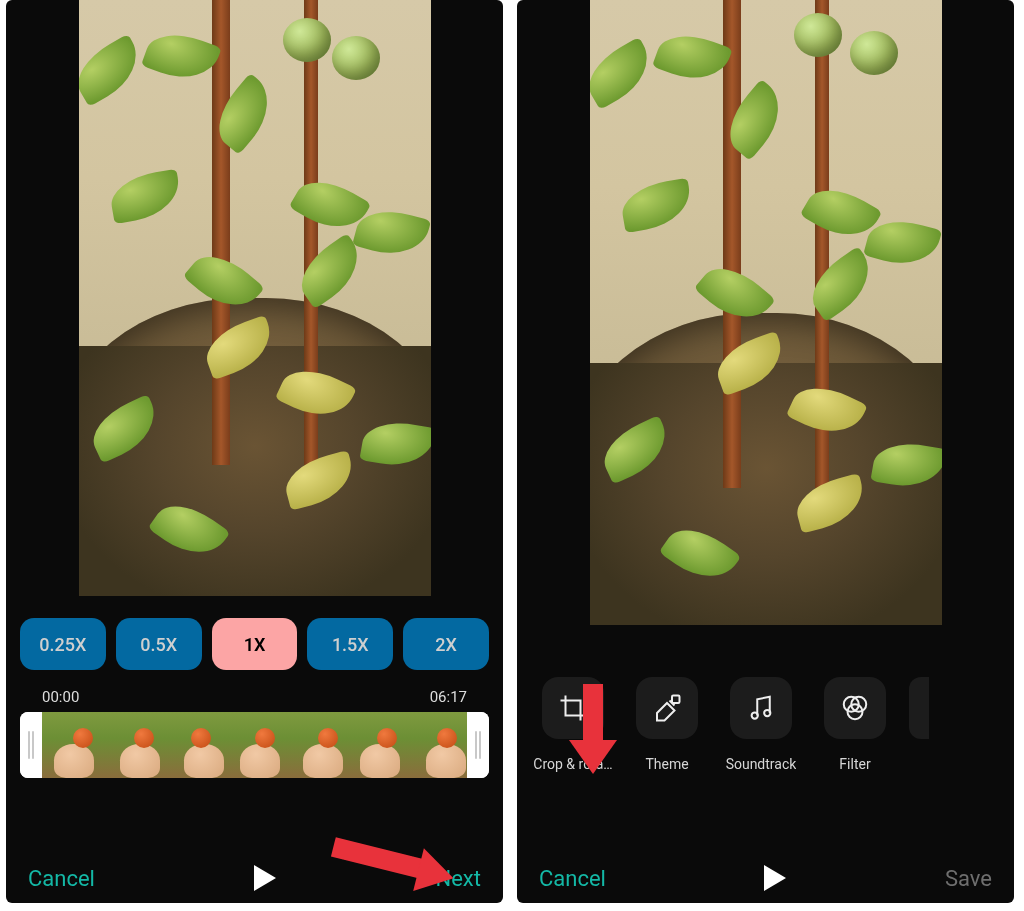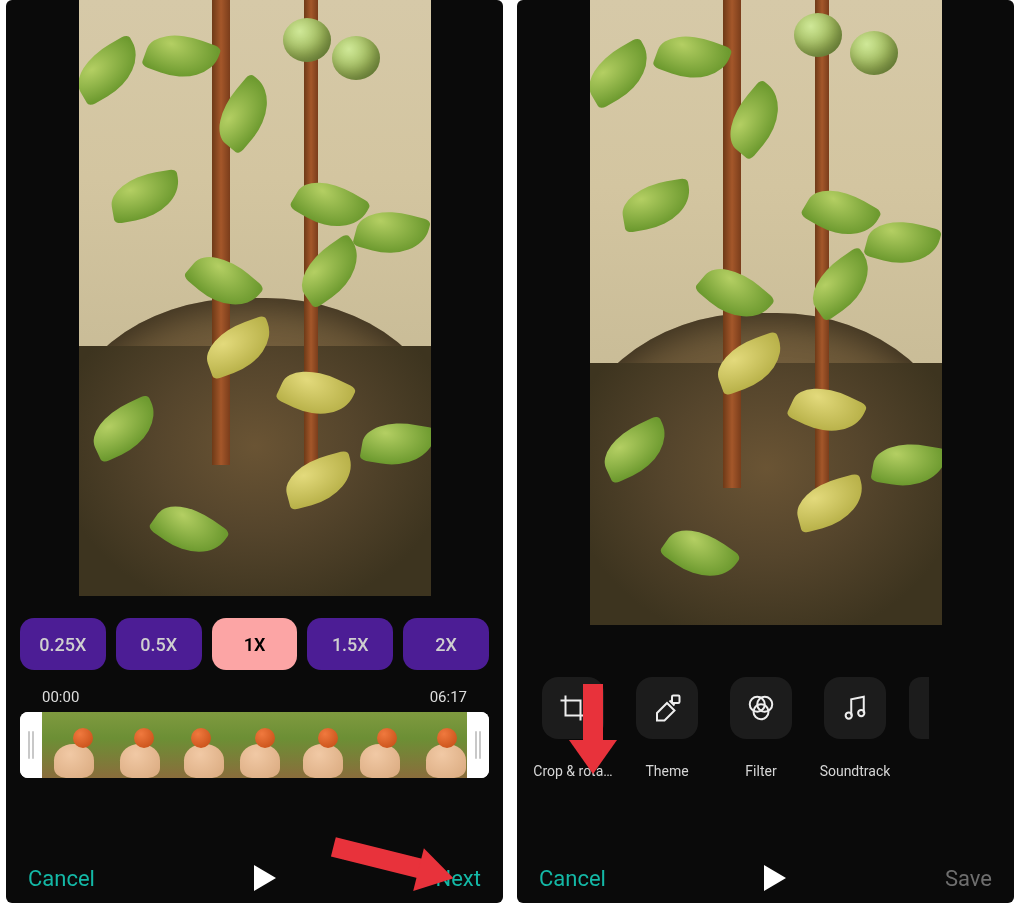--- a/index.html
+++ b/index.html
@@ -14,39 +14,39 @@
   .plant .sky{position:absolute;inset:0;background:linear-gradient(180deg,#d6c9a8 0%,#d3c5a0 30%,#c9bc97 60%,#8d7d5e 100%)}
   .plant .soil{position:absolute;left:0;right:0;bottom:0;height:42%;background:radial-gradient(ellipse at 50% 40%,#6a5434 0%,#55452c 40%,#3d341f 80%)}
   .plant .pot{position:absolute;left:-6%;right:-6%;bottom:-8%;height:58%;border-radius:50% 50% 48% 48%/46% 46% 60% 60%;background:radial-gradient(circle at 50% 30%,#7a6340 0%,#5f4e31 60%,#47391f 100%);box-shadow:inset 0 10px 30px rgba(0,0,0,.4)}
   .plant .stake{position:absolute;top:0;height:78%;width:18px;background:linear-gradient(90deg,#6e3a17,#a4572a,#7a3d1b);left:38%}
   .plant .stake.s2{left:64%;width:14px}
   .leaf{position:absolute;width:70px;height:44px;background:radial-gradient(ellipse at 30% 30%,#b4cf63,#6d9a2f 70%);border-radius:70% 10% 70% 10%/60% 10% 80% 10%;transform-origin:10% 90%}
   .leaf.y{background:radial-gradient(ellipse at 30% 30%,#e3da7c,#b9b24a 70%)}
   .tomato{position:absolute;width:48px;height:44px;border-radius:50%;background:radial-gradient(circle at 35% 30%,#cfe898,#9fb95a 55%,#6d8b33 100%);box-shadow:inset -6px -8px 14px rgba(0,0,0,.25)}
   
   .speeds{display:flex;gap:10px;padding:22px 14px 8px}
-  .speed{flex:1;height:52px;border-radius:14px;background:#4c1d95;color:#cfcfcf;display:flex;align-items:center;justify-content:center;font-size:18px;font-weight:500;cursor:pointer}
+  .speed{flex:1;height:52px;border-radius:14px;background:#0369a1;color:#cfcfcf;display:flex;align-items:center;justify-content:center;font-size:18px;font-weight:500;cursor:pointer}
   .speed.active{background:#fca5a5;color:#000;font-weight:600}
   
   .times{display:flex;justify-content:space-between;padding:10px 36px 4px;color:#ddd;font-size:15px}
   .strip{margin:2px 14px 0;height:66px;background:#fff;border-radius:8px;position:relative;overflow:hidden;display:flex}
   .strip .handle{width:22px;background:#fff;display:flex;align-items:center;justify-content:center;gap:2px;z-index:2}
   .strip .handle span{width:2px;height:28px;background:#c8c8c8;border-radius:2px}
   .frame{flex:1;position:relative;overflow:hidden}
   .frame .bgsoil{position:absolute;inset:0;background:linear-gradient(180deg,#7f9a3f 0%,#6c8f35 40%,#8a6d3c 100%)}
   .frame .hand{position:absolute;bottom:0;left:20%;width:40px;height:34px;background:radial-gradient(circle at 40% 30%,#f1c9a5,#d9a97e);border-radius:48% 48% 30% 30%}
   .frame .red{position:absolute;top:24%;right:16%;width:20px;height:20px;border-radius:50%;background:radial-gradient(circle at 35% 30%,#f0793e,#c14a12)}
   
   .bbar{position:absolute;left:0;right:0;bottom:12px;display:flex;align-items:center;justify-content:space-between;padding:0 22px}
   .btxt{color:#14b8a6;font-size:22px;cursor:pointer}
   .btxt.dim{color:#6e6e6e}
   .play{width:0;height:0;border-left:22px solid #fff;border-top:13px solid transparent;border-bottom:13px solid transparent;cursor:pointer}
   
   .tools{display:flex;gap:10px;padding:8px 14px 0;overflow:hidden}
-  .toolcol{flex:0 0 84px;display:flex;flex-direction:column;align-items:center;gap:24px}
+  .toolcol{flex:0 0 84px;display:flex;flex-direction:column;align-items:center;gap:17px}
   .tbtn{width:62px;height:62px;border-radius:16px;background:#1c1c1c;display:flex;align-items:center;justify-content:center;cursor:pointer}
   .tlabel{color:#d6d6d6;font-size:14px;white-space:nowrap;max-width:86px;overflow:hidden;text-overflow:ellipsis;text-align:center}
   
   .arrow{position:absolute;pointer-events:none}
   .arrow.a1{left:326px;top:824px}
   .arrow.a2{left:48px;top:684px}
   .shaft{position:absolute;background:#e8323b}
   .head{position:absolute;width:0;height:0}
   
   .rpad{height:44px}
@@ -201,36 +201,36 @@
               <path d="M4 16l8-8 6 6-8 8H4z"></path>
               <path d="M14 6l4 4"></path>
               <rect x="16" y="2" width="6" height="6" rx="1"></rect>
             </svg>
         </div>
         <div class="tlabel">Theme</div>
       </div>
       <div class="toolcol">
         <div class="tbtn">
           <svg width="30" height="30" viewBox="0 0 24 24" fill="none" stroke="#eee" stroke-width="1.6">
+              <path d="M9 18V5l10-2v13"></path>
+              <circle cx="7" cy="18" r="2.5"></circle>
+              <circle cx="17" cy="16" r="2.5"></circle>
+            </svg>
+        </div>
+        <div class="tlabel">Soundtrack</div>
+      </div>
+      <div class="toolcol">
+        <div class="tbtn">
+          <svg width="30" height="30" viewBox="0 0 24 24" fill="none" stroke="#eee" stroke-width="1.6">
               <circle cx="9" cy="9" r="6"></circle>
               <circle cx="15" cy="9" r="6"></circle>
               <circle cx="12" cy="15" r="6"></circle>
             </svg>
         </div>
         <div class="tlabel">Filter</div>
-      </div>
-      <div class="toolcol">
-        <div class="tbtn">
-          <svg width="30" height="30" viewBox="0 0 24 24" fill="none" stroke="#eee" stroke-width="1.6">
-              <path d="M9 18V5l10-2v13"></path>
-              <circle cx="7" cy="18" r="2.5"></circle>
-              <circle cx="17" cy="16" r="2.5"></circle>
-            </svg>
-        </div>
-        <div class="tlabel">Soundtrack</div>
       </div>
       <div class="toolcol" style="flex:0 0 24px">
         <div class="tbtn" style="width:20px;border-radius:12px 0 0 12px"></div>
       </div>
     </div>
 
     <div class="bbar">
       <div class="btxt">Cancel</div>
       <div class="play"></div>
       <div class="btxt dim">Save</div>

